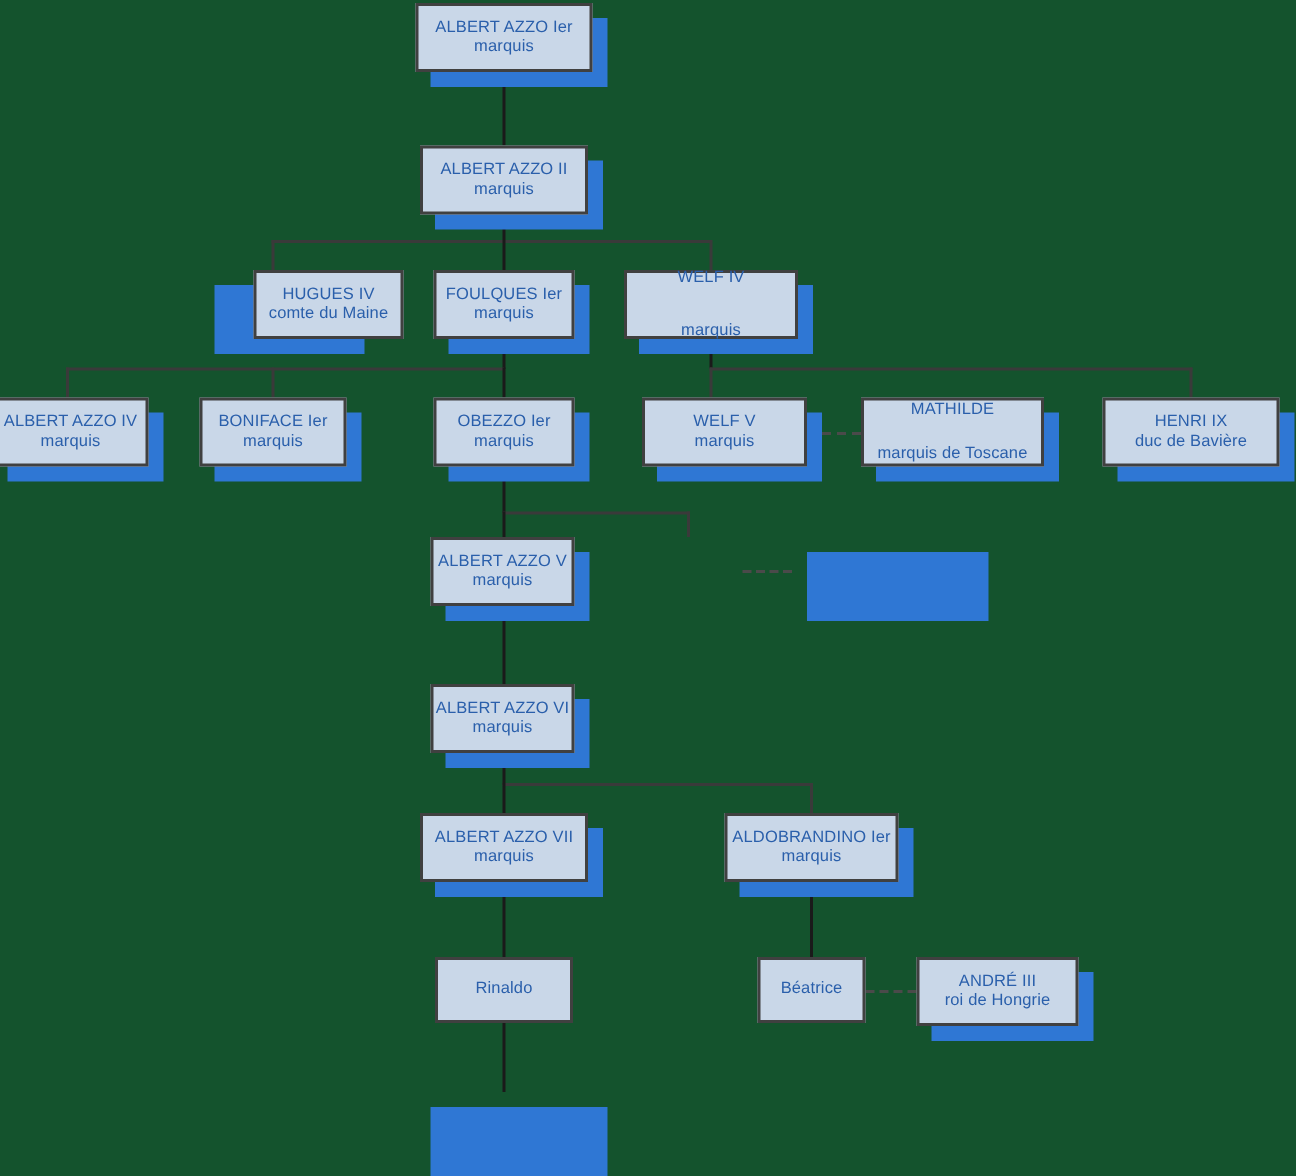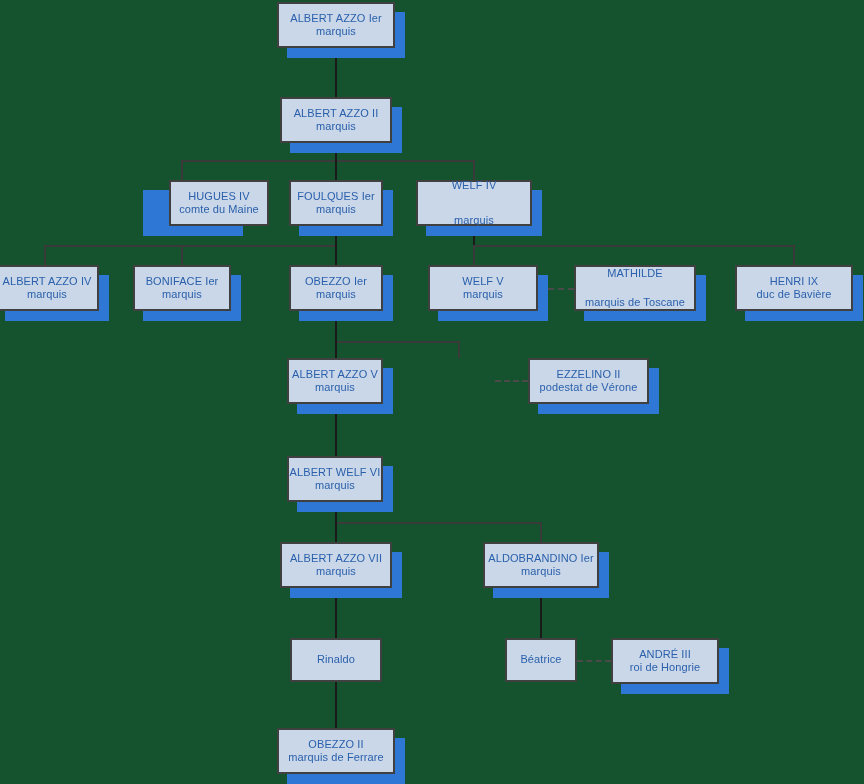--- a/index.html
+++ b/index.html
@@ -177,27 +177,23 @@
     <span class="ln1">HENRI IX</span>
     <span class="ln2">duc de Bavière</span>
   </div>
 
   <div class="node" style="left:287px; top:358px; width:96px; height:46px;">
     <span class="ln1">ALBERT AZZO V</span>
     <span class="ln2">marquis</span>
   </div>
 
 
-  <div class="node" style="left:528px; top:358px; width:121px; height:46px;">
-    <span class="ln1">EZZELINO II</span>
-    <span class="ln2">podestat de Vérone</span>
-  </div>
 
   <div class="node" style="left:287px; top:456px; width:96px; height:46px;">
-    <span class="ln1">ALBERT WELF VI</span>
+    <span class="ln1">ALBERT AZZO VI</span>
     <span class="ln2">marquis</span>
   </div>
 
   <div class="node" style="left:280px; top:542px; width:112px; height:46px;">
     <span class="ln1">ALBERT AZZO VII</span>
     <span class="ln2">marquis</span>
   </div>
 
   <div class="node" style="left:483px; top:542px; width:116px; height:46px;">
     <span class="ln1">ALDOBRANDINO Ier</span>
@@ -210,18 +206,14 @@
 
   <div class="node" style="left:290px; top:638px; width:92px; height:44px;">
     <span class="ln1">Rinaldo</span>
   </div>
 
   <div class="node" style="left:611px; top:638px; width:108px; height:46px;">
     <span class="ln1">ANDRÉ III</span>
     <span class="ln2">roi de Hongrie</span>
   </div>
 
-  <div class="node" style="left:277px; top:728px; width:118px; height:46px;">
-    <span class="ln1">OBEZZO II</span>
-    <span class="ln2">marquis de Ferrare</span>
-  </div>
 
 </div>
 
 </body></html>

